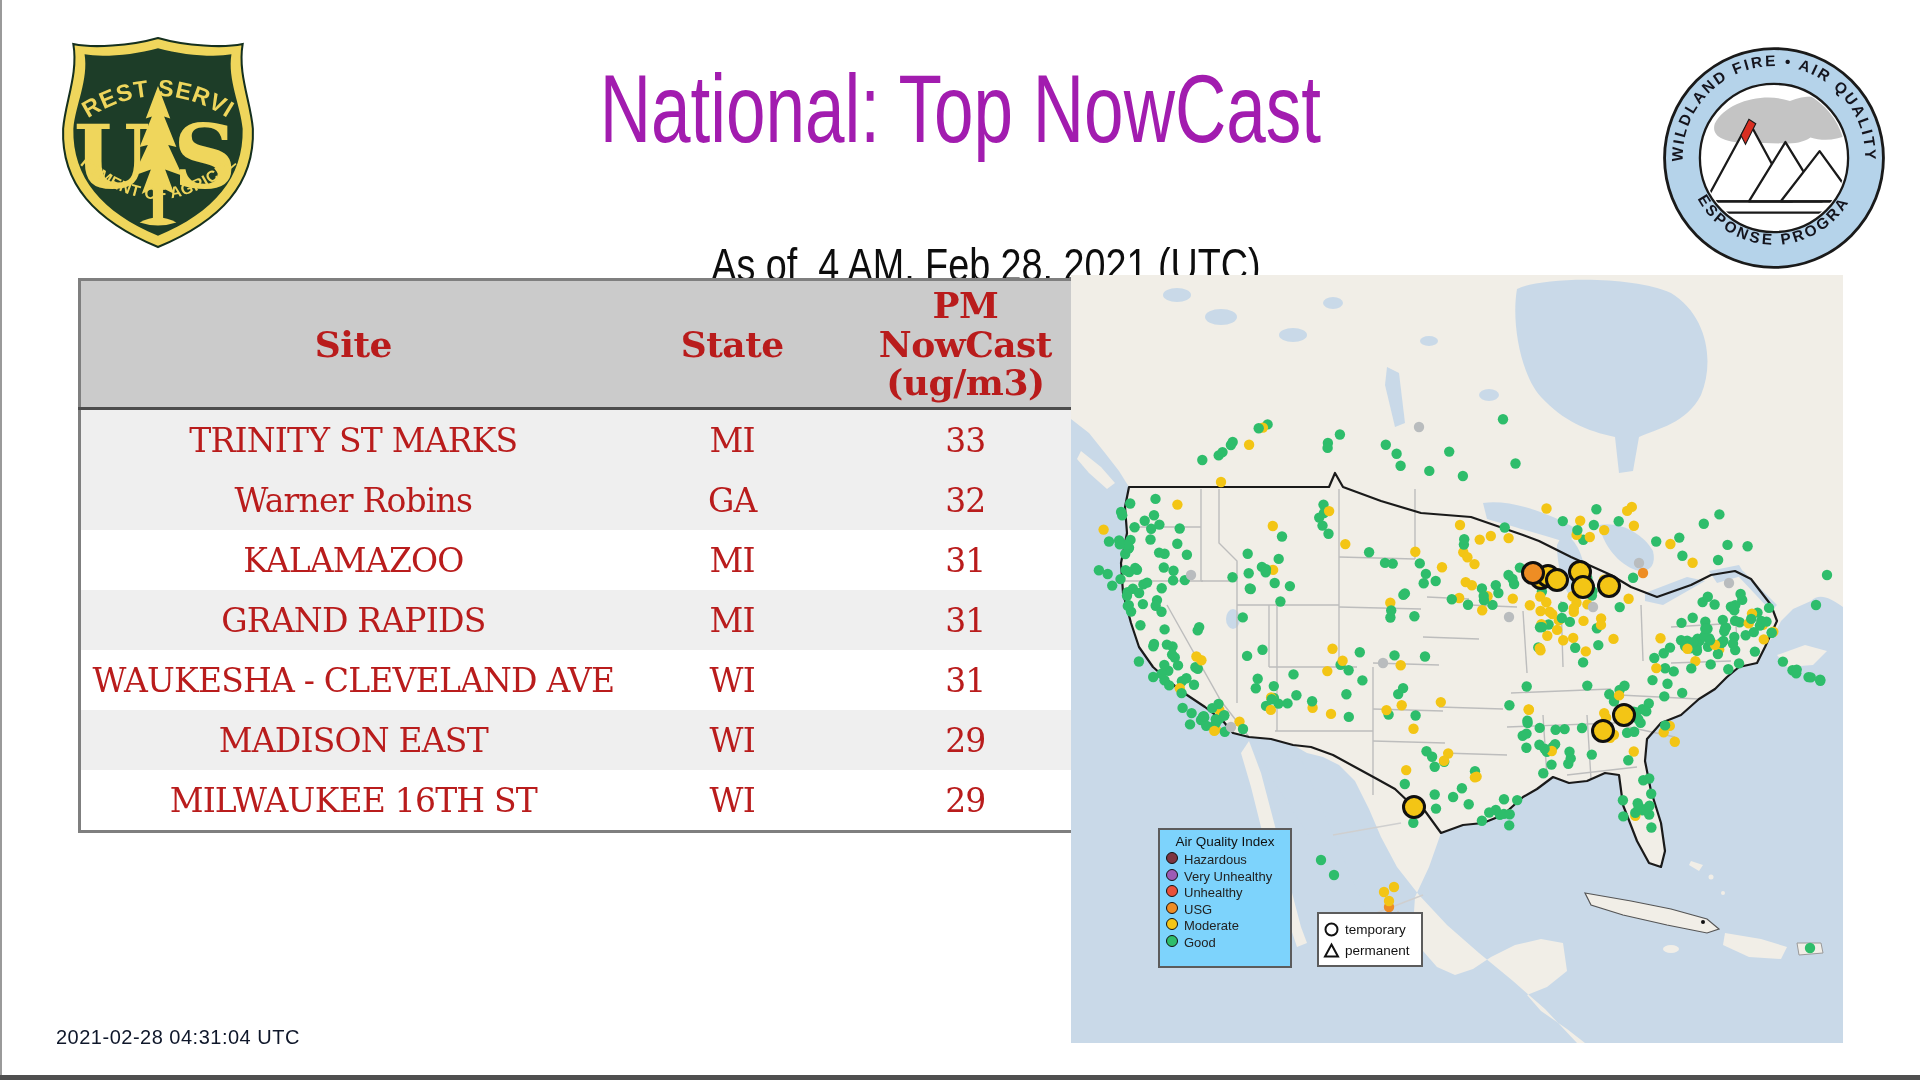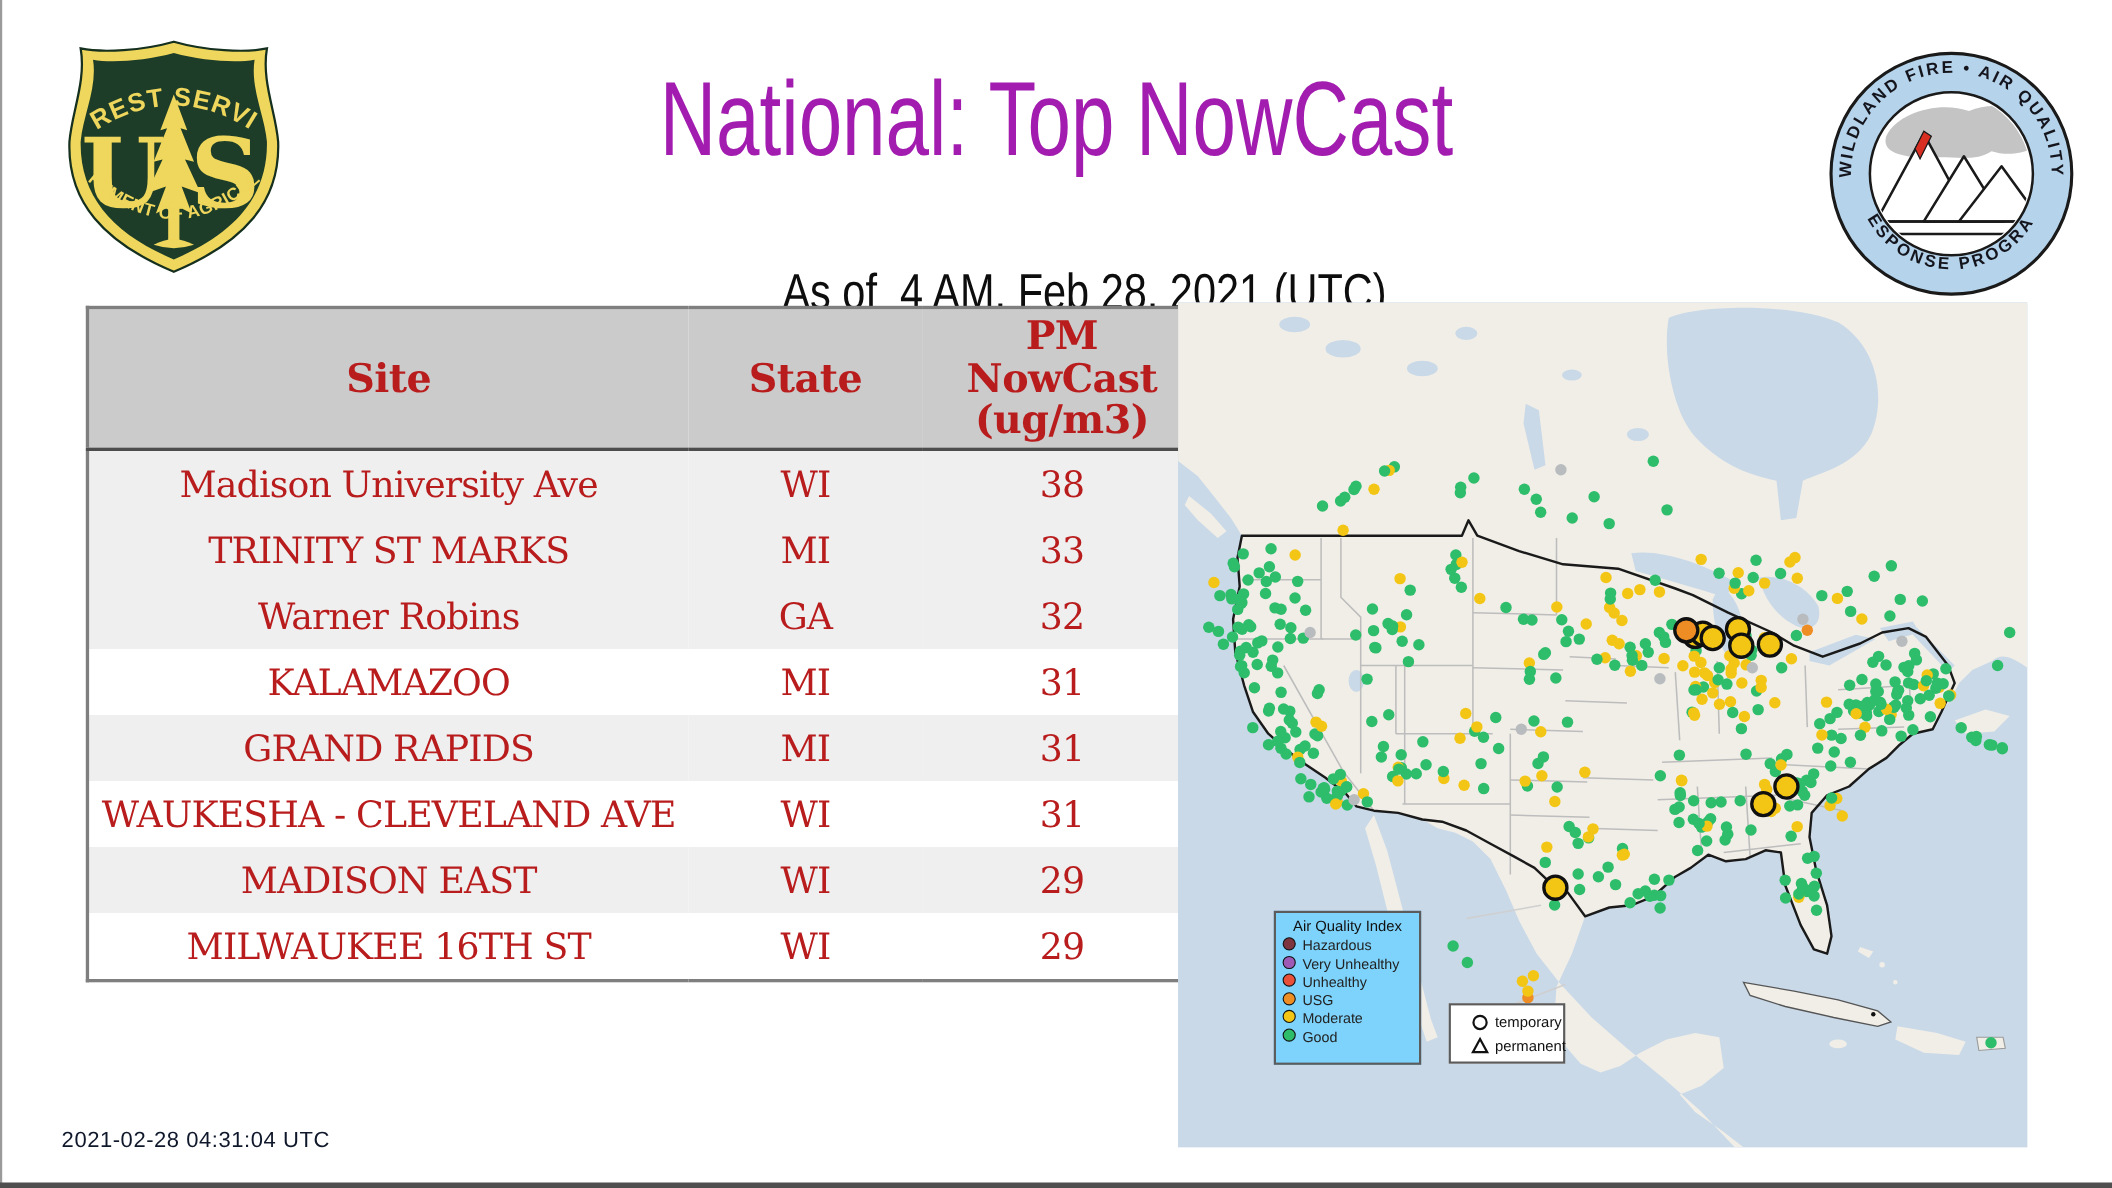--- a/index.html
+++ b/index.html
@@ -33,21 +33,21 @@
   .map-wrap{position:absolute;left:1071px;top:275px;width:772px;height:768px;background:#c9d9e8;}
   .map-wrap svg.basemap{position:absolute;left:0;top:0;}
 
   .aqi-legend{position:absolute;left:87px;top:553px;width:134px;height:140px;background:#7dd3fc;
               border:2px solid #5c5c5c;box-sizing:border-box;padding:4px 6px 2px 6px;font-size:13px;color:#222;}
   .aqi-legend .aqi-title{text-align:center;font-size:13.5px;margin-bottom:3px;color:#111;}
   .aqi-item{display:flex;align-items:flex-start;height:16.5px;}
   .aqi-swatch{display:inline-block;width:12px;height:12px;border-radius:50%;border:1.6px solid #111;
               margin-right:6px;flex:0 0 auto;box-sizing:border-box;}
   .marker-legend{position:absolute;left:246px;top:637px;width:106px;height:55px;background:#ffffff;
-                 border:2px solid #5c5c5c;box-sizing:border-box;padding:5px 18px;font-size:13.5px;color:#111;}
+                 border:2px solid #5c5c5c;box-sizing:border-box;padding:5px 4px;font-size:13.5px;color:#111;}
   .marker-item{display:flex;align-items:center;height:21px;}
   .marker-item svg{margin-right:5px;flex:0 0 auto;}
 </style>
 </head>
 <body>
 
 <div class="slide">
   <div class="win-left"></div>
   <div class="win-bottom"></div>
 
@@ -113,25 +113,20 @@
     <thead>
       <tr>
         <th class="col-site">Site</th>
         <th class="col-state">State</th>
         <th class="col-pm pm-head">PM
 NowCast
 (ug/m3)</th>
       </tr>
     </thead>
     <tbody id="table-body">
-        <tr class="odd">
-          <td>Madison University Ave</td>
-          <td>WI</td>
-          <td>38</td>
-        </tr>
         <tr class="odd">
           <td>TRINITY ST MARKS</td>
           <td>MI</td>
           <td>33</td>
         </tr>
         <tr class="odd">
           <td>Warner Robins</td>
           <td>GA</td>
           <td>32</td>
         </tr>

